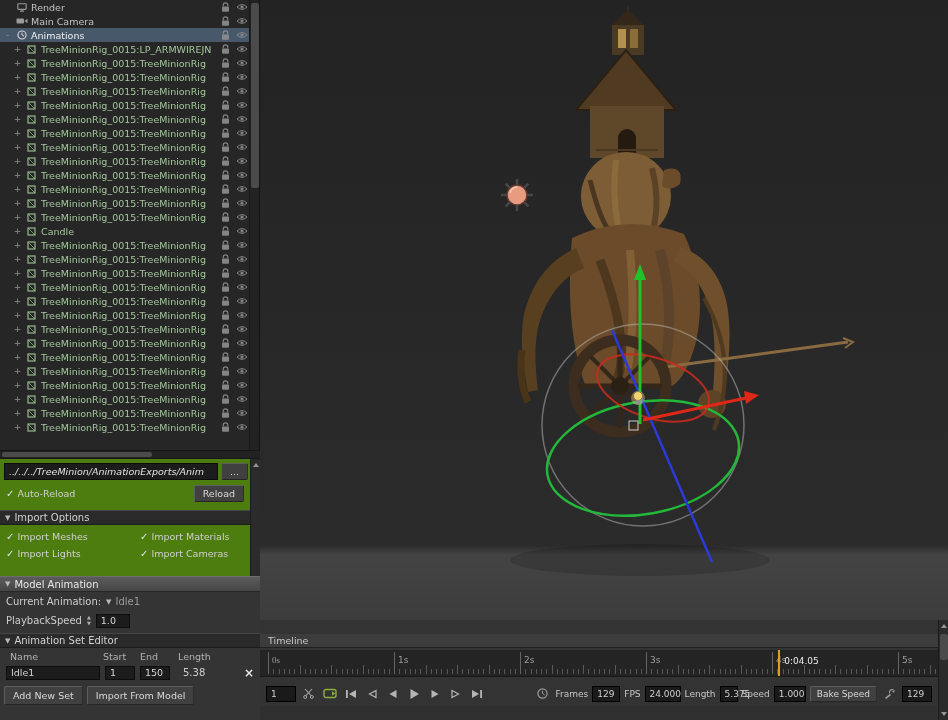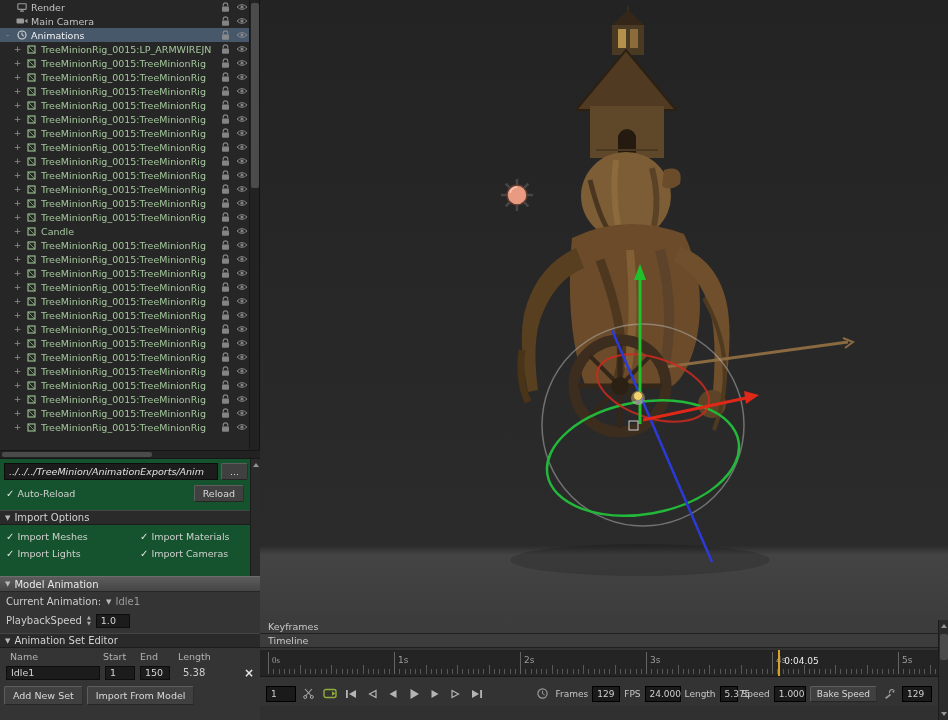--- a/index.html
+++ b/index.html
@@ -17,21 +17,21 @@
   .tree-row .tlabel{flex:1;white-space:nowrap;overflow:hidden;font-size:9.5px;color:#c2c2c2}
   .tree-row.mesh .tlabel{color:#a4c79c}
   .tree-row.selected .tlabel{color:#f0f0f0}
   .tree-row .lock,.tree-row .eye{flex:0 0 13px;display:flex;align-items:center;justify-content:center;opacity:.9}
   .tree-vscroll{position:absolute;right:0;top:0;width:10px;height:450px;background:#222;border-left:1px solid #171717}
   .tree-vscroll .sthumb{position:absolute;left:1px;width:8px;top:3px;height:185px;background:#4b4b4b;border-radius:2px}
   .tree-hscroll{position:absolute;left:0;top:450px;width:260px;height:9px;background:#222;border-top:1px solid #171717;border-bottom:1px solid #171717}
   .tree-hscroll .sthumb{position:absolute;top:1px;bottom:1px;left:2px;width:150px;background:#4b4b4b;border-radius:2px}
 
   
-  .import-panel{position:absolute;left:0;top:459px;width:250px;height:117px;background:#14532d}
+  .import-panel{position:absolute;left:0;top:459px;width:250px;height:117px;background:#4d7c0f}
   .import-vscroll{position:absolute;left:250px;top:459px;width:10px;height:117px;background:#2b2b2b;border-left:1px solid #1c1c1c}
   .path-row{display:flex;gap:3px;padding:4px 2px 0 4px}
   .path-input{flex:1;height:17px;background:#1c1c1c;border:1px solid #0d0d0d;color:#e0e0e0;font-style:italic;
     font-size:9.5px;line-height:15px;padding:0 4px;white-space:nowrap;overflow:hidden}
   .btn{background:#404040;border:1px solid #5e5e5e;border-bottom-color:#252525;border-right-color:#2e2e2e;
     color:#d8d8d8;font-size:9.5px;height:17px;padding:0 8px;border-radius:2px;font-family:inherit}
   .reload-row{display:flex;justify-content:space-between;align-items:center;padding:5px 6px 0 6px}
   .check{display:inline-flex;align-items:center;gap:3px;color:#cfcfcf;font-size:9.5px}
   .cmark{color:#e2e2e2;font-size:10px;line-height:10px}
   .collapse-header{height:15px;background:#2a2a2a;border-top:1px solid #454545;border-bottom:1px solid #1c1c1c;
@@ -947,23 +947,20 @@
         <polygon points="499,395 484,391 486,404" fill="#e02818"></polygon>
         <rect x="369" y="421" width="9" height="9" fill="none" stroke="#cccccc" stroke-width="1"></rect>
         <circle cx="378" cy="398" r="7" fill="#ffe9a0" opacity="0.35"></circle>
         <circle cx="378" cy="396" r="4.5" fill="#f2d36e" stroke="#8a7a40" stroke-width="1"></circle>
         <rect x="376" y="400" width="4.5" height="4.5" fill="#8f8f8f"></rect>
       </g>
     </svg>
   </main>
 
   <section class="timeline">
-    <div class="tl-bar kf">
-      <span>Keyframes</span>
-    </div>
     <div class="tl-bar tl">
       <span>Timeline</span>
     </div>
 
     <div class="ruler" id="ruler">
         <div class="rtick major" style="left: 8px;"></div>
         <div class="rtick" style="left: 13.25px;"></div>
         <div class="rtick" style="left: 18.5px;"></div>
         <div class="rtick" style="left: 23.75px;"></div>
         <div class="rtick" style="left: 29px;"></div>

